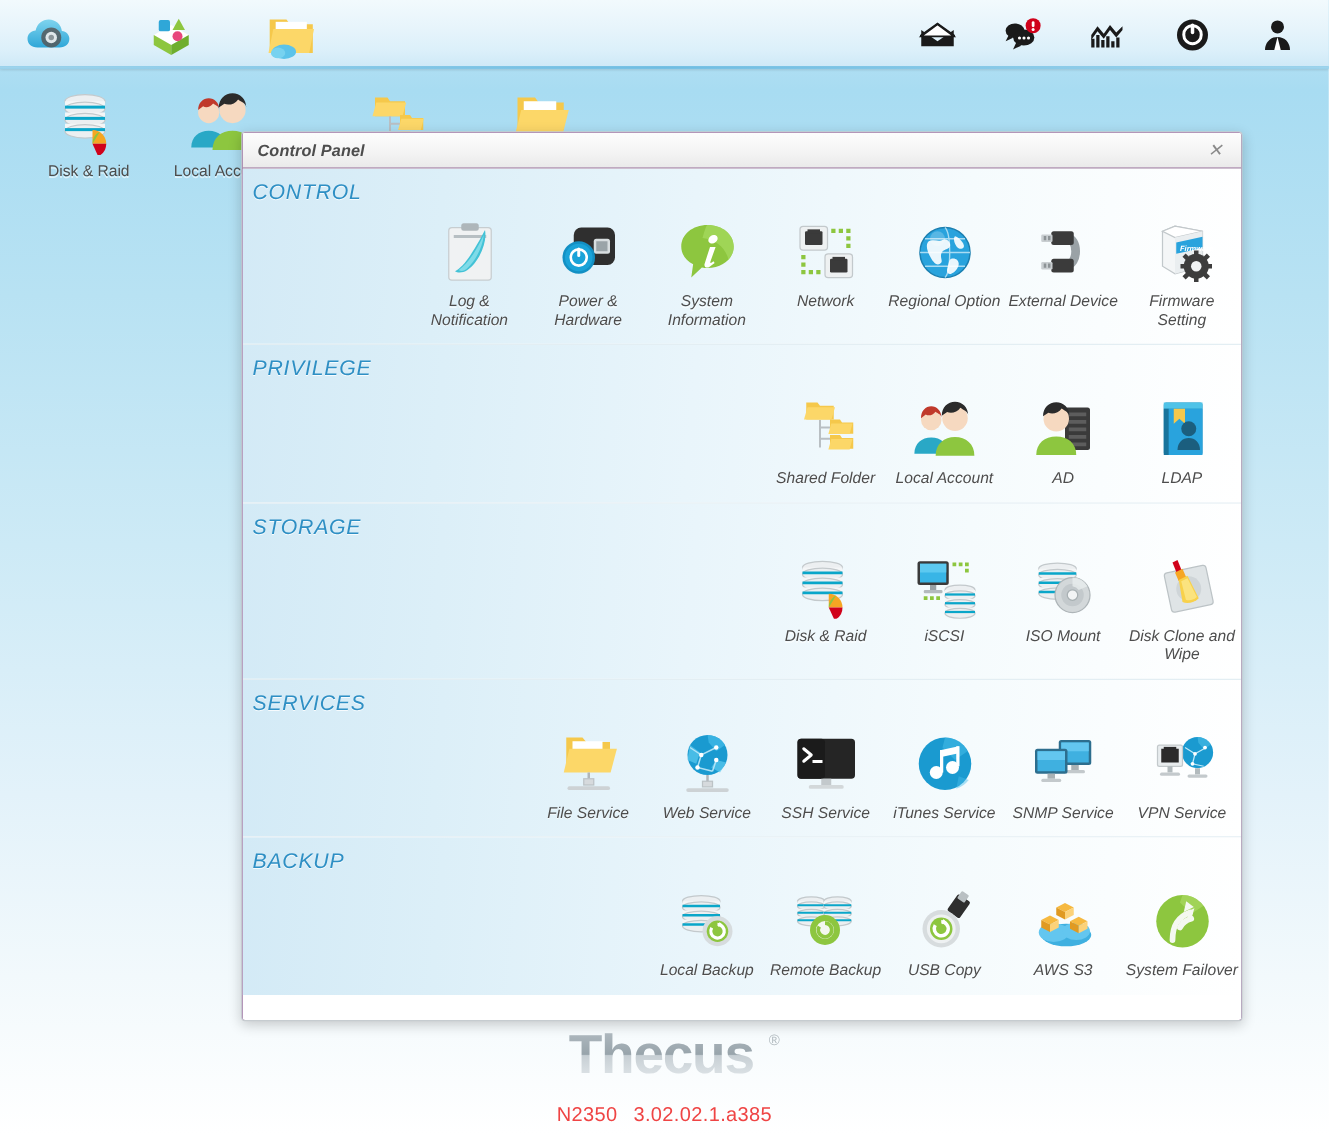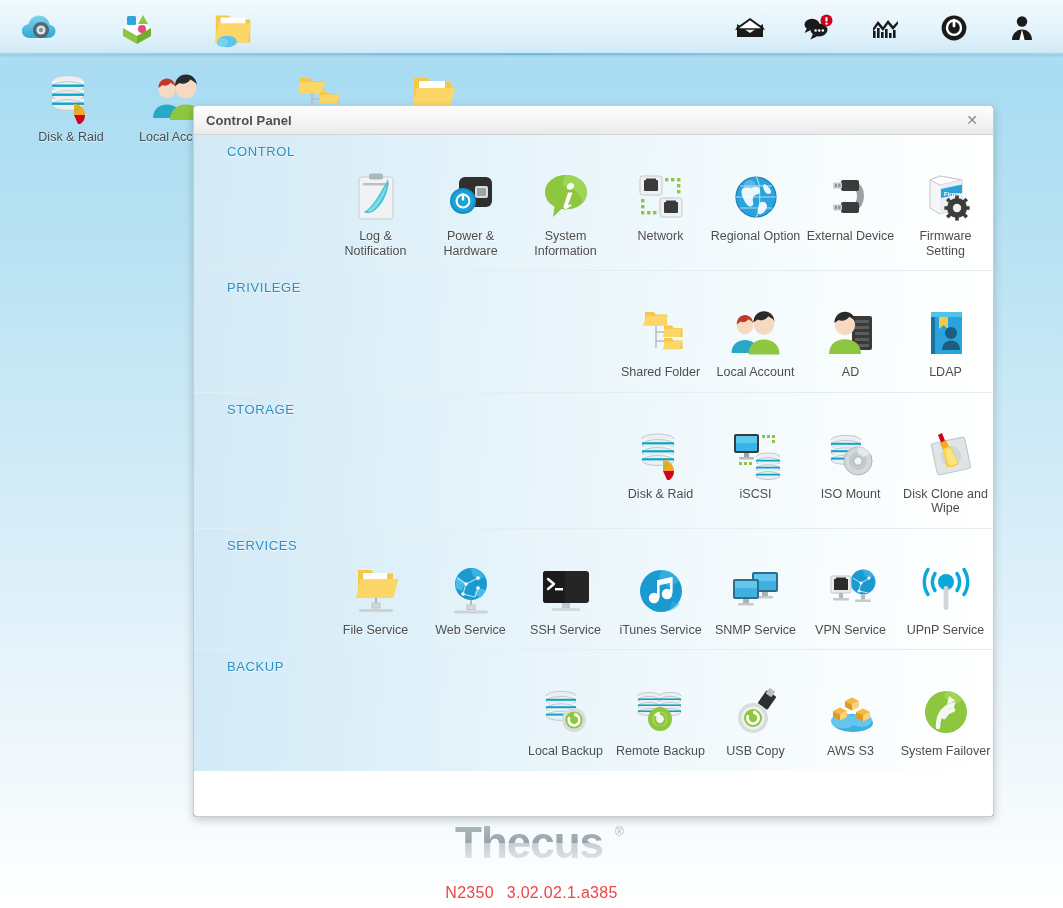--- a/index.html
+++ b/index.html
@@ -33,20 +33,21 @@
     margin-top:6px; font-size:12.5px; color:#4c4c4c; line-height:14px;
     text-shadow:0 1px 0 rgba(255,255,255,.6);
   }
 
   
   #cp{
     position:absolute; left:193px; top:105px; width:801px; height:712px;
     background:#701a75; border:1px solid #c6ccd0; border-radius:3px;
     box-shadow:0 3px 10px rgba(0,0,0,.20);
     overflow:hidden;
+    font-style:italic;
   }
   #cp-title{
     height:29px; width:100%;
     background:linear-gradient(180deg,#fdfdfd 0%, #f4f4f4 55%, #eaeaea 100%);
     border-bottom:1px solid #d2d2d2;
     display:flex; align-items:center; padding:0 10px 0 12px;
   }
   #cp-title .t{ font-size:13px; font-weight:bold; color:#4d4d4d; letter-spacing:.1px;}
   #cp-close{
     margin-left:auto; width:22px;height:22px; display:flex;align-items:center;justify-content:center;
@@ -54,21 +55,21 @@
   }
   #cp-body{ width:100%; height:684px; overflow:hidden; background:#fff;}
 
   .section{
     position:relative; padding:9px 0 10px 0;
     background:linear-gradient(95deg,#d3eaf6 0%, #dcefF8 20%, #e9f5fb 45%, #f5fbfd 72%, #ffffff 100%);
     border-bottom:1px solid #e3eef3;
   }
   .section:last-child{ border-bottom:none; }
   .section-title{
-    font-size:13px; color:#2e8fc4; letter-spacing:.6px; padding-left:33px; margin-bottom:4px;
+    font-size:17px; color:#2e8fc4; letter-spacing:.6px; padding-left:8px; margin-bottom:4px;
     text-shadow:0 1px 0 rgba(255,255,255,.8);
   }
   .grid{ display:flex; flex-wrap:wrap; padding-left:8px;justify-content:flex-end; }
   .cp-item{
     width:95px; padding:4px 1px 2px 1px; text-align:center; cursor:pointer;
   }
   .cp-item .gfx{ height:60px; display:flex; align-items:center; justify-content:center; }
   .cp-item .lbl{
     margin-top:2px; font-size:12.5px; color:#4d4d4d; line-height:14.5px;
     text-shadow:0 1px 0 rgba(255,255,255,.65);
@@ -662,35 +663,20 @@
               <rect x="11" y="13" width="14" height="11" fill="#2b2b2b"></rect>
               <rect x="13" y="11.5" width="10" height="2.5" fill="#2b2b2b"></rect>
               <path d="M16 27h4v5h-4zM38 28.5h4v5h-4z" fill="#b2babd"></path>
               <rect x="10" y="32" width="16" height="2.6" rx="1.3" fill="#c3c9cc"></rect>
               <rect x="32" y="33.5" width="16" height="2.6" rx="1.3" fill="#c3c9cc"></rect>
             </svg>
           </div>
           <div class="lbl">VPN Service</div>
         </div>
 
-        <div class="cp-item">
-          <div class="gfx">
-            <svg width="56" height="50" viewBox="0 0 56 50">
-              <circle cx="28" cy="16" r="8" fill="#0ca6d8"></circle>
-              <rect x="25.6" y="20" width="4.8" height="24" rx="2.4" fill="#cfd6d9"></rect>
-              <g fill="none" stroke="#0ca6d8" stroke-width="3.4" stroke-linecap="round">
-                <path d="M17 7.5a16 16 0 0 0 0 17"></path>
-                <path d="M39 7.5a16 16 0 0 1 0 17"></path>
-                <path d="M10 3.5a23 23 0 0 0 0 25"></path>
-                <path d="M46 3.5a23 23 0 0 1 0 25"></path>
-              </g>
-            </svg>
-          </div>
-          <div class="lbl">UPnP Service</div>
-        </div>
 
       </div>
     </div>
 
     <div class="section">
       <div class="section-title">BACKUP</div>
       <div class="grid">
 
         <div class="cp-item">
           <div class="gfx">

